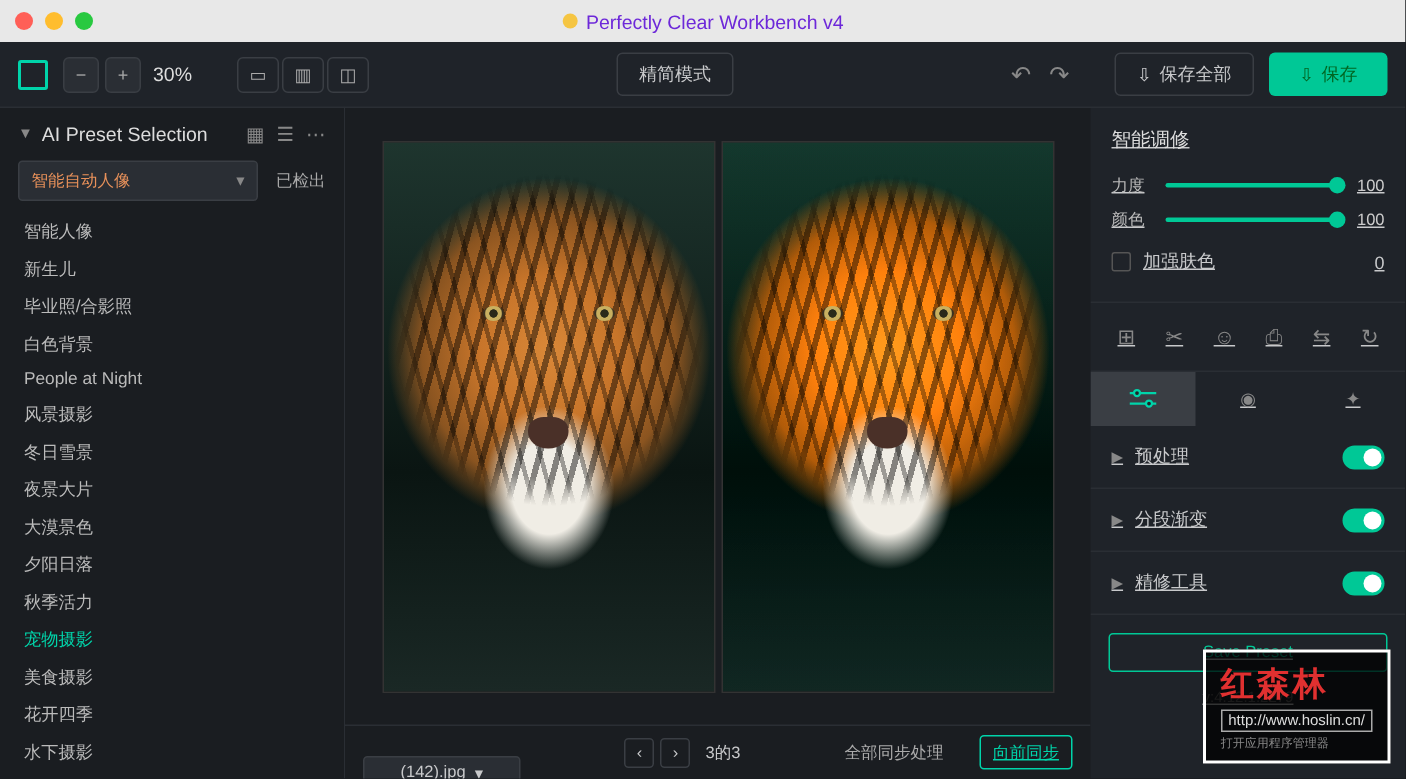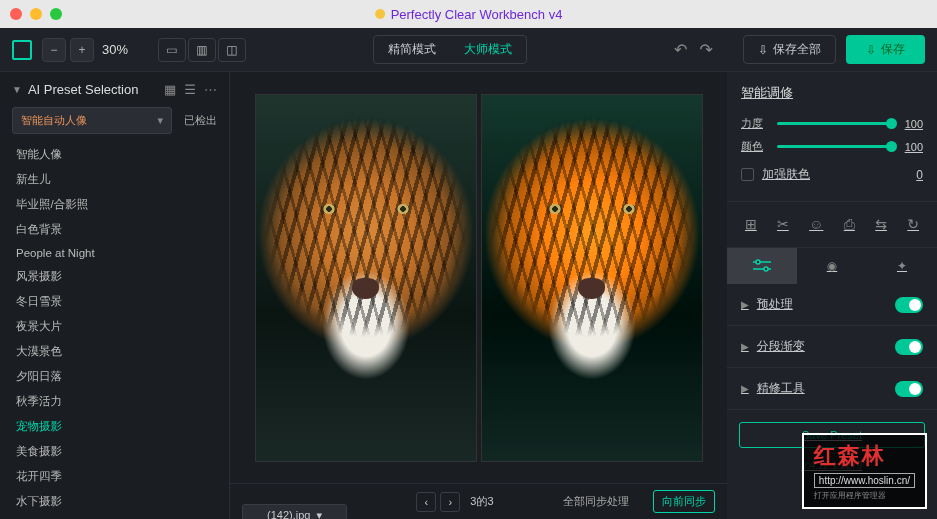--- a/index.html
+++ b/index.html
@@ -60,21 +60,21 @@
 .tiger-eye { position: absolute; width: 14px; height: 10px; background: radial-gradient(circle, #2a2a1a 0 30%, #c8b060 35% 60%, #3a3020 70%); border-radius: 50%; top: 30%; }
 .tiger-eye.l { left: 30%; } .tiger-eye.r { right: 30%; }
 .tiger-nose { position: absolute; left: 44%; top: 50%; width: 12%; height: 6%; background: #4a3028; border-radius: 40% 40% 50% 50%; }
 .img-pane.after .tiger-bg { filter: brightness(1.15) saturate(1.25) contrast(1.1); }
 .img-pane.after .tiger-stripes { filter: contrast(1.2); }
 .bottom-bar { height: 36px; display: flex; align-items: center; padding: 0 12px; gap: 14px; border-top: 1px solid #2a2e34; font-size: 11px; }
 .filename-dd { background: #2a2e34; border: 1px solid #3a3e44; border-radius: 3px; padding: 4px 24px; display: flex; align-items: flex-start; gap: 6px; cursor: pointer; margin-top: 28px; }
 .pager { display: flex; align-items: center; gap: 4px; margin: 0 auto; }
 .pager .pg-btn { width: 20px; height: 20px; border: 1px solid #3a3e44; border-radius: 3px; display: flex; align-items: center; justify-content: center; cursor: pointer; }
 .sync-all { color: #aaa; cursor: pointer; }
-.sync-fwd { color: #00d4aa; cursor: pointer; padding: 3px 8px; border: 1px solid #00d4aa; border-radius: 3px; margin-left: 10px; }
+.sync-fwd { color: #00d4aa; cursor: pointer; padding: 3px 8px; border: 1px solid #00d4aa; border-radius: 3px; margin-left: 10px; text-decoration: underline; }
 
 
 .r-title { padding: 12px 14px 10px; font-size: 13px; color: #ddd; }
 .slider-row { display: flex; align-items: center; padding: 4px 14px; gap: 8px; }
 .slider-label { width: 28px; font-size: 11px; color: #bbb; }
 .slider-track { flex: 1; height: 3px; background: #00c896; border-radius: 2px; position: relative; }
 .slider-thumb { position: absolute; right: -6px; top: -4px; width: 11px; height: 11px; background: #00c896; border-radius: 50%; }
 .slider-val { width: 24px; text-align: right; font-size: 11px; color: #ccc; }
 .checkbox-row { display: flex; align-items: center; padding: 8px 14px; gap: 8px; }
 .checkbox { width: 13px; height: 13px; border: 1px solid #555; border-radius: 2px; }
@@ -121,21 +121,20 @@
     <span class="zoom-pct">30%</span>
   </div>
   <div class="view-toggles">
     <div class="sq-btn">▭</div>
     <div class="sq-btn">▥</div>
     <div class="sq-btn">◫</div>
   </div>
   <div class="spacer"></div>
   <div class="mode-tabs">
     <div class="mode-tab">精简模式</div>
-    <div class="mode-tab active">大师模式</div>
   </div>
   <div class="spacer"></div>
   <div class="history-btns">
     <span class="hist-btn">↶</span>
     <span class="hist-btn">↷</span>
   </div>
   <div class="save-all">
     <span>⇩</span>
     <span>保存全部</span>
   </div>

